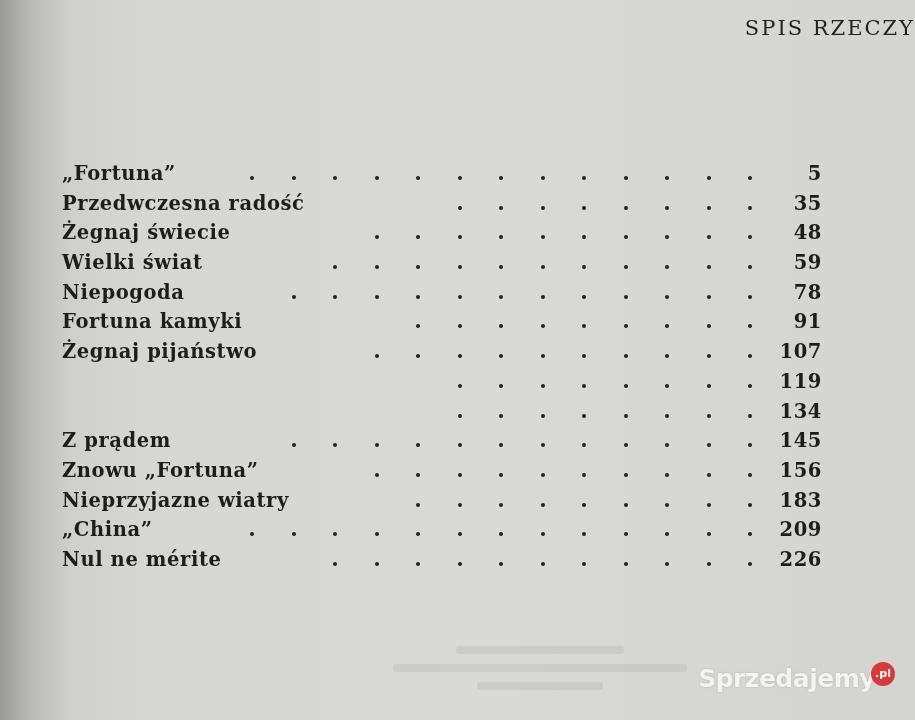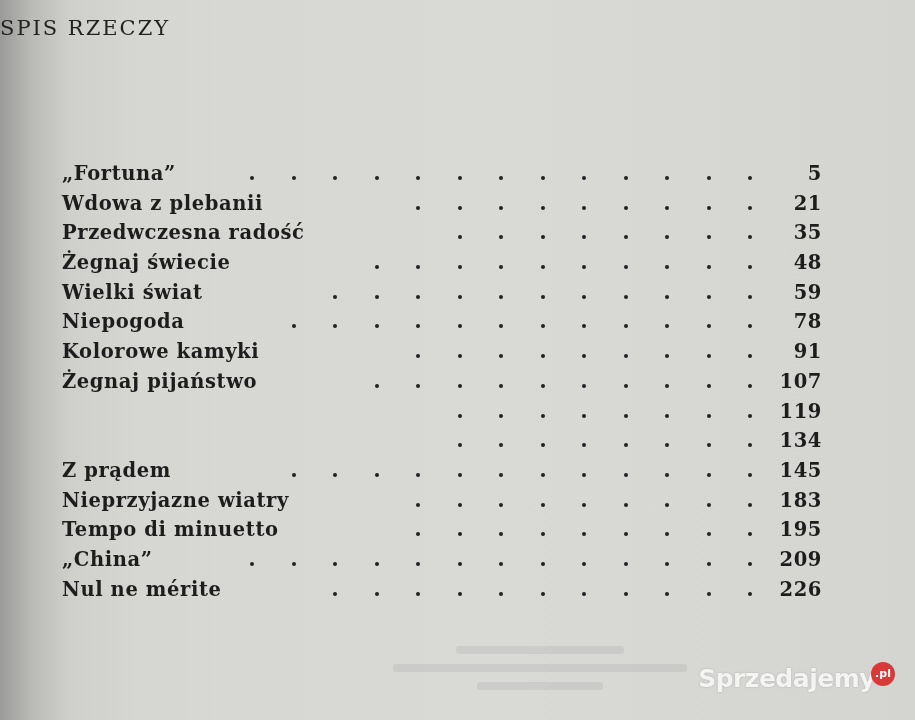--- a/index.html
+++ b/index.html
@@ -1,19 +1,19 @@
 <!DOCTYPE html>
 <html><head>
 <meta charset="utf-8">
 <style>
   html,body{margin:0;padding:0;}
   body{width:915px;height:720px;overflow:hidden;position:relative;
     background:linear-gradient(90deg,#9a9a98 0px,#b9b9b6 30px,#cfcfcc 70px,#d6d6d3 140px,#d9d9d6 500px,#d4d4d1 915px);
     font-family:"DejaVu Serif","Liberation Serif",serif;color:#1b1b1b;}
-  .title{position:absolute;top:16px;left:0;width:915px;text-align:left;
+  .title{position:absolute;top:16px;left:0;width:915px;text-align:right;
     font-size:21px;letter-spacing:2px;color:#222;}
   .toc{position:absolute;left:62px;top:159px;width:768px;}
   .row{position:relative;height:29.7px;font-size:19.5px;line-height:29.7px;font-weight:bold;letter-spacing:0.6px;}
   .entry{position:absolute;left:0;top:0;white-space:nowrap;color:#1d1d1d;}
   .dots{position:absolute;left:0;top:0;width:690px;height:100%;}
   .dot{position:absolute;top:17px;width:4px;height:4px;border-radius:50%;background:#222;}
   .page{position:absolute;right:8px;top:0;text-align:right;color:#1d1d1d;}
   .faint{position:absolute;left:330px;top:636px;width:420px;height:70px;opacity:0.15;}
   .faint div{height:8px;margin:10px auto;background:#888;border-radius:3px;}
   .watermark{position:absolute;right:40px;top:664px;font-family:"DejaVu Sans","Liberation Sans",sans-serif;
@@ -49,35 +49,20 @@
     <div class="row">
       <div class="dots">
         <span class="dot" style="left: 686px;"></span>
         <span class="dot" style="left: 644.5px;"></span>
         <span class="dot" style="left: 603px;"></span>
         <span class="dot" style="left: 561.5px;"></span>
         <span class="dot" style="left: 520px;"></span>
         <span class="dot" style="left: 478.5px;"></span>
         <span class="dot" style="left: 437px;"></span>
         <span class="dot" style="left: 395.5px;"></span>
-        <span class="dot" style="left: 354px;"></span>
-      </div>
-      <span class="entry">Wdowa z plebanii</span>
-      <span class="page">21</span>
-    </div>
-    <div class="row">
-      <div class="dots">
-        <span class="dot" style="left: 686px;"></span>
-        <span class="dot" style="left: 644.5px;"></span>
-        <span class="dot" style="left: 603px;"></span>
-        <span class="dot" style="left: 561.5px;"></span>
-        <span class="dot" style="left: 520px;"></span>
-        <span class="dot" style="left: 478.5px;"></span>
-        <span class="dot" style="left: 437px;"></span>
-        <span class="dot" style="left: 395.5px;"></span>
       </div>
       <span class="entry">Przedwczesna radość</span>
       <span class="page">35</span>
     </div>
     <div class="row">
       <div class="dots">
         <span class="dot" style="left: 686px;"></span>
         <span class="dot" style="left: 644.5px;"></span>
         <span class="dot" style="left: 603px;"></span>
         <span class="dot" style="left: 561.5px;"></span>
@@ -131,21 +116,21 @@
         <span class="dot" style="left: 686px;"></span>
         <span class="dot" style="left: 644.5px;"></span>
         <span class="dot" style="left: 603px;"></span>
         <span class="dot" style="left: 561.5px;"></span>
         <span class="dot" style="left: 520px;"></span>
         <span class="dot" style="left: 478.5px;"></span>
         <span class="dot" style="left: 437px;"></span>
         <span class="dot" style="left: 395.5px;"></span>
         <span class="dot" style="left: 354px;"></span>
       </div>
-      <span class="entry">Kolorowe kamyki</span>
+      <span class="entry">Fortuna kamyki</span>
       <span class="page">91</span>
     </div>
     <div class="row">
       <div class="dots">
         <span class="dot" style="left: 686px;"></span>
         <span class="dot" style="left: 644.5px;"></span>
         <span class="dot" style="left: 603px;"></span>
         <span class="dot" style="left: 561.5px;"></span>
         <span class="dot" style="left: 520px;"></span>
         <span class="dot" style="left: 478.5px;"></span>
@@ -205,38 +190,39 @@
       <div class="dots">
         <span class="dot" style="left: 686px;"></span>
         <span class="dot" style="left: 644.5px;"></span>
         <span class="dot" style="left: 603px;"></span>
         <span class="dot" style="left: 561.5px;"></span>
         <span class="dot" style="left: 520px;"></span>
         <span class="dot" style="left: 478.5px;"></span>
         <span class="dot" style="left: 437px;"></span>
         <span class="dot" style="left: 395.5px;"></span>
         <span class="dot" style="left: 354px;"></span>
+        <span class="dot" style="left: 312.5px;"></span>
+      </div>
+      <span class="entry">Znowu „Fortuna”</span>
+      <span class="page">156</span>
+    </div>
+    <div class="row">
+      <div class="dots">
+        <span class="dot" style="left: 686px;"></span>
+        <span class="dot" style="left: 644.5px;"></span>
+        <span class="dot" style="left: 603px;"></span>
+        <span class="dot" style="left: 561.5px;"></span>
+        <span class="dot" style="left: 520px;"></span>
+        <span class="dot" style="left: 478.5px;"></span>
+        <span class="dot" style="left: 437px;"></span>
+        <span class="dot" style="left: 395.5px;"></span>
+        <span class="dot" style="left: 354px;"></span>
       </div>
       <span class="entry">Nieprzyjazne wiatry</span>
       <span class="page">183</span>
-    </div>
-    <div class="row">
-      <div class="dots">
-        <span class="dot" style="left: 686px;"></span>
-        <span class="dot" style="left: 644.5px;"></span>
-        <span class="dot" style="left: 603px;"></span>
-        <span class="dot" style="left: 561.5px;"></span>
-        <span class="dot" style="left: 520px;"></span>
-        <span class="dot" style="left: 478.5px;"></span>
-        <span class="dot" style="left: 437px;"></span>
-        <span class="dot" style="left: 395.5px;"></span>
-        <span class="dot" style="left: 354px;"></span>
-      </div>
-      <span class="entry">Tempo di minuetto</span>
-      <span class="page">195</span>
     </div>
     <div class="row">
       <div class="dots">
         <span class="dot" style="left: 686px;"></span>
         <span class="dot" style="left: 644.5px;"></span>
         <span class="dot" style="left: 603px;"></span>
         <span class="dot" style="left: 561.5px;"></span>
         <span class="dot" style="left: 520px;"></span>
         <span class="dot" style="left: 478.5px;"></span>
         <span class="dot" style="left: 437px;"></span>

